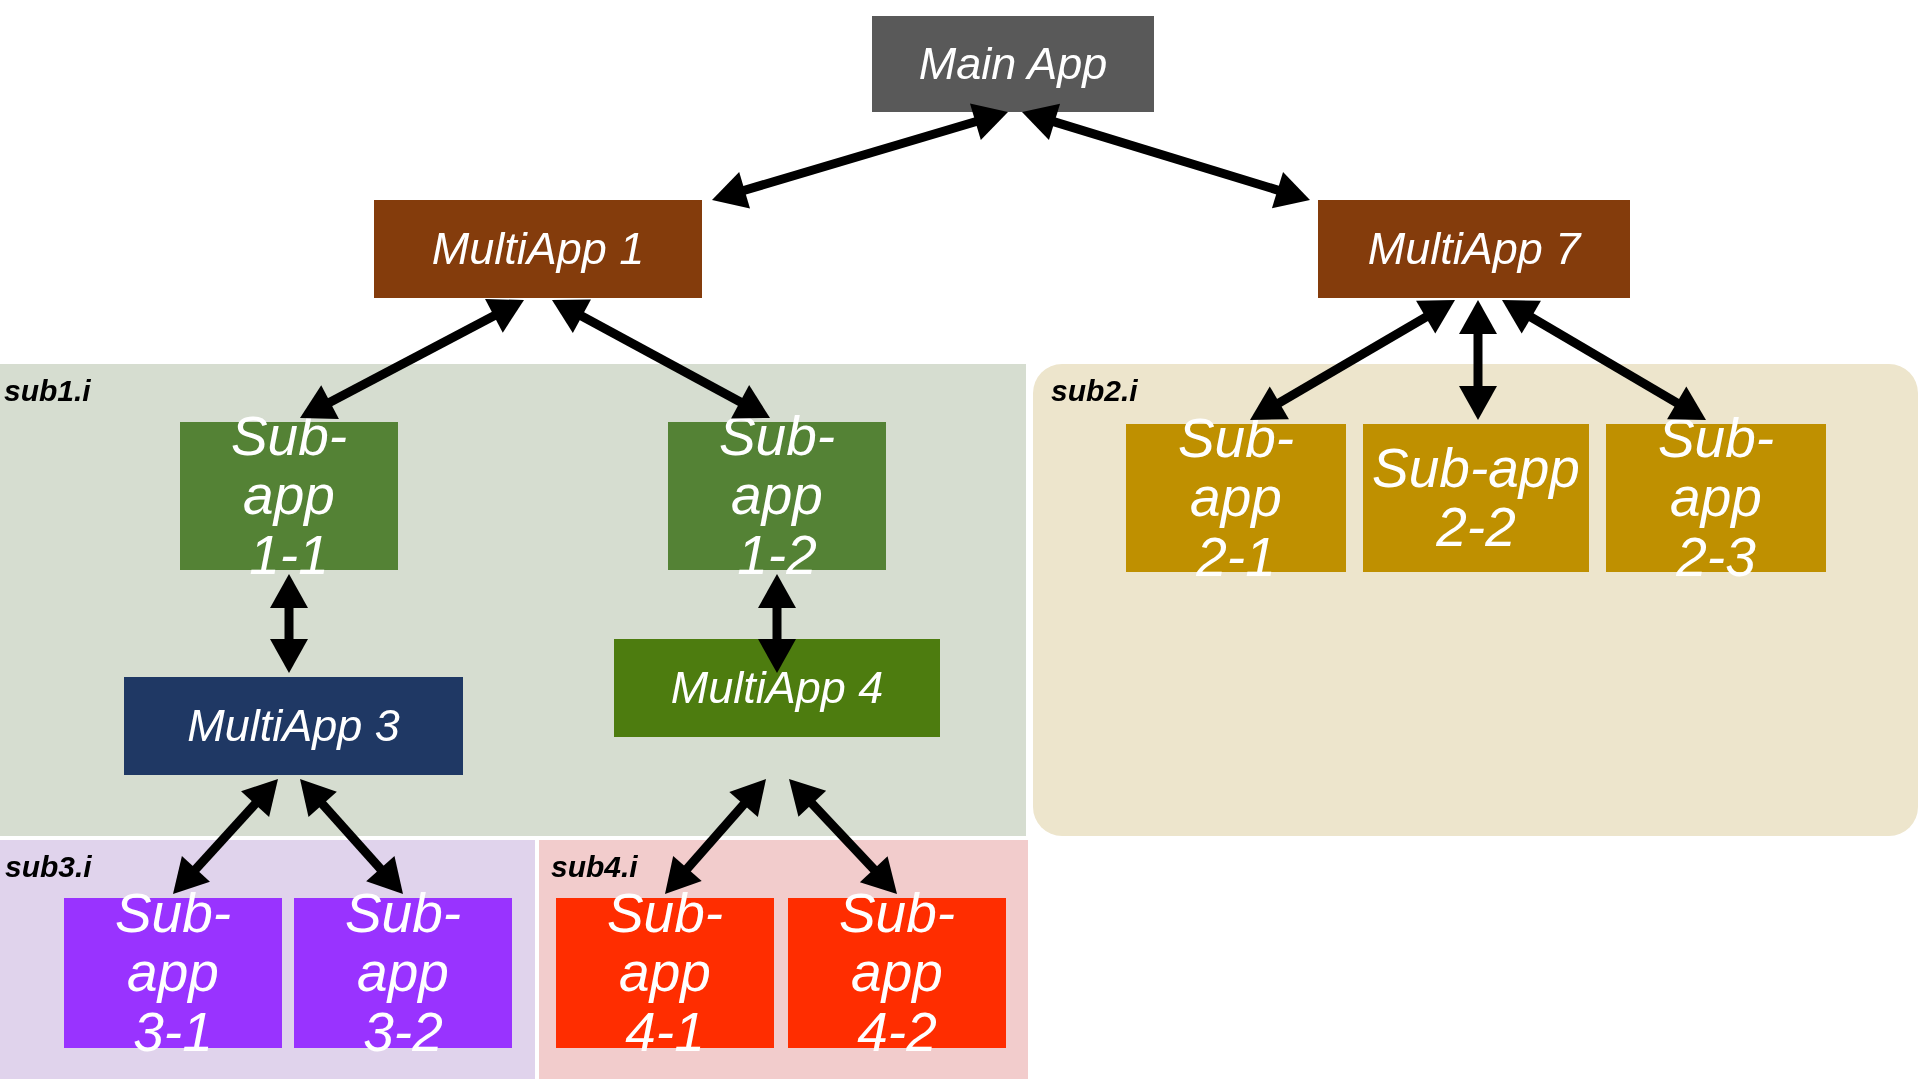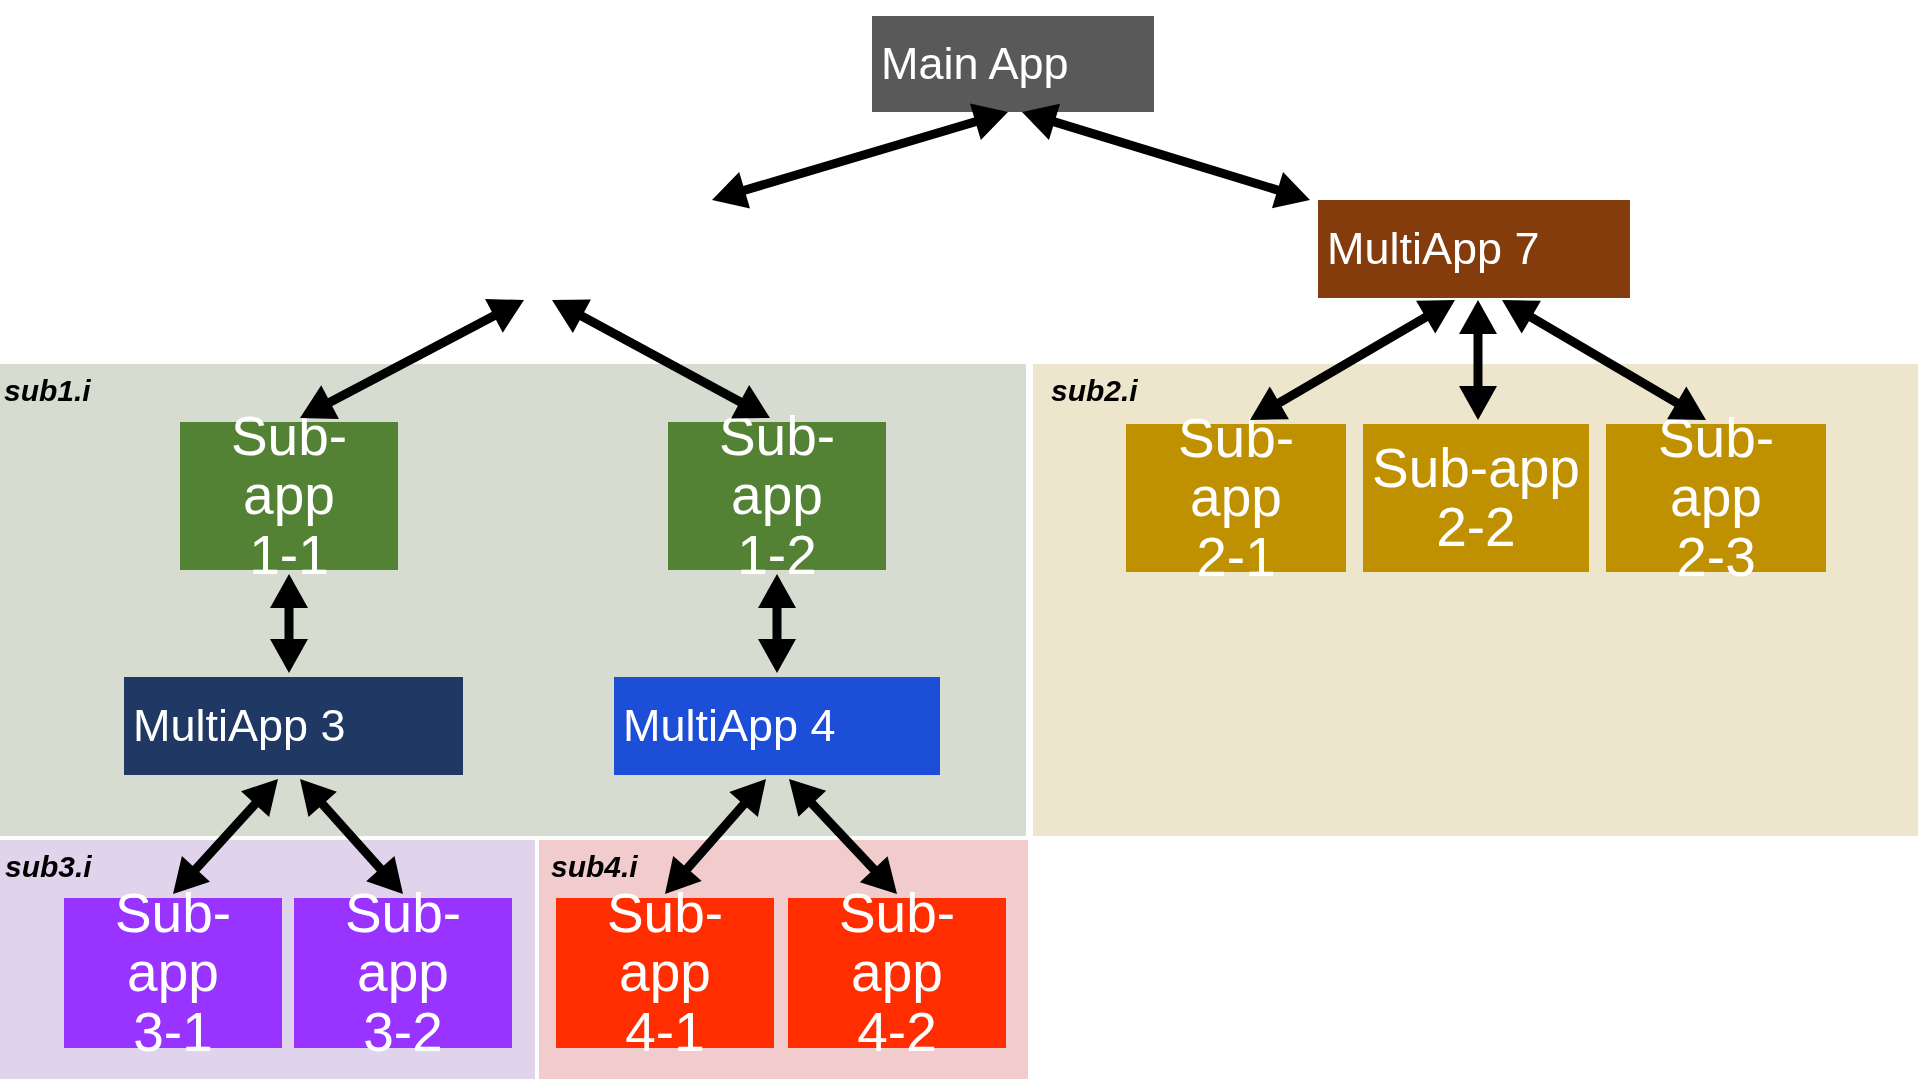--- a/index.html
+++ b/index.html
@@ -28,36 +28,38 @@
     font-style: italic;
     font-weight: bold;
     color: #000000;
     font-size: 30px;
     line-height: 1;
     white-space: nowrap;
   }
 
   #region-main   { left: 0px;    top: 0px;   width: 1918px; height: 360px; background: #C8C8C8; }
   #region-sub1   { left: 0px;    top: 364px; width: 1026px; height: 472px; background: #D6DDD0; }
-  #region-sub2   { left: 1033px; top: 364px; width: 885px;  height: 472px; background: #EDE5CC; }
+  #region-sub2   { left: 1033px; top: 364px; width: 885px;  height: 472px; background: #EDE5CC; border-radius: 29px; }
   #region-sub3   { left: 0px;    top: 840px; width: 535px;  height: 239px; background: #E0D3EC; }
   #region-sub4   { left: 539px;  top: 840px; width: 489px;  height: 239px; background: #F2CCCC; }
 
   
   .node {
     position: absolute;
     box-sizing: border-box;
     display: flex;
     align-items: center;
+    justify-content: center;
     text-align: center;
     color: #FFFFFF;
     line-height: 1.08;
     z-index: 5;
     white-space: pre-line;
     padding: 9px;
+    font-style: italic;
   }
   .node.one-line { font-size: 45px; }
   .node.two-line { font-size: 55px; }
 
   
   #arrows {
     position: absolute;
     left: 0;
     top: 0;
     width: 1918px;
@@ -153,40 +155,43 @@
         <line x1="808.0859069012599" y1="799.3229564226378" x2="877.9140930987401" y2="873.6770435773622" stroke="#000000" stroke-width="9" stroke-linecap="butt"></line>
         <polygon points="897,894 859.8745693445854,882.2228017487178 887.5744382133172,856.2090118546046" fill="#000000"></polygon>
         <polygon points="789,779 798.4255617866828,816.7909881453954 826.1254306554146,790.7771982512822" fill="#000000"></polygon>
       </g>
     </svg>
 
   <div class="node one-line" style="left:872px; top:16px; width:282px; height:96px; background:#595959;">
     <span>Main App</span>
   </div>
 
+  <div class="node one-line" style="left:374px; top:200px; width:328px; height:98px; background:#843C0C;">
+    <span>MultiApp 1</span>
+  </div>
 
   <div class="node one-line" style="left:1318px; top:200px; width:312px; height:98px; background:#843C0C;">
     <span>MultiApp 7</span>
   </div>
 
   <div class="node two-line" style="left:180px; top:422px; width:218px; height:148px; background:#548235;">
     <span>Sub-app
 1-1</span>
   </div>
 
   <div class="node two-line" style="left:668px; top:422px; width:218px; height:148px; background:#548235;">
     <span>Sub-app
 1-2</span>
   </div>
 
   <div class="node one-line" style="left:124px; top:677px; width:339px; height:98px; background:#1F3864;">
     <span>MultiApp 3</span>
   </div>
 
-  <div class="node one-line" style="left:614px; top:677px; width:326px; height:98px; background:#1d4ed8;">
+  <div class="node one-line" style="left:614px; top:639px; width:326px; height:98px; background:#4d7c0f;">
     <span>MultiApp 4</span>
   </div>
 
   <div class="node two-line" style="left:1126px; top:424px; width:220px; height:148px; background:#BF9000;">
     <span>Sub-app
 2-1</span>
   </div>
 
   <div class="node two-line" style="left:1363px; top:424px; width:226px; height:148px; background:#BF9000;">
     <span>Sub-app

